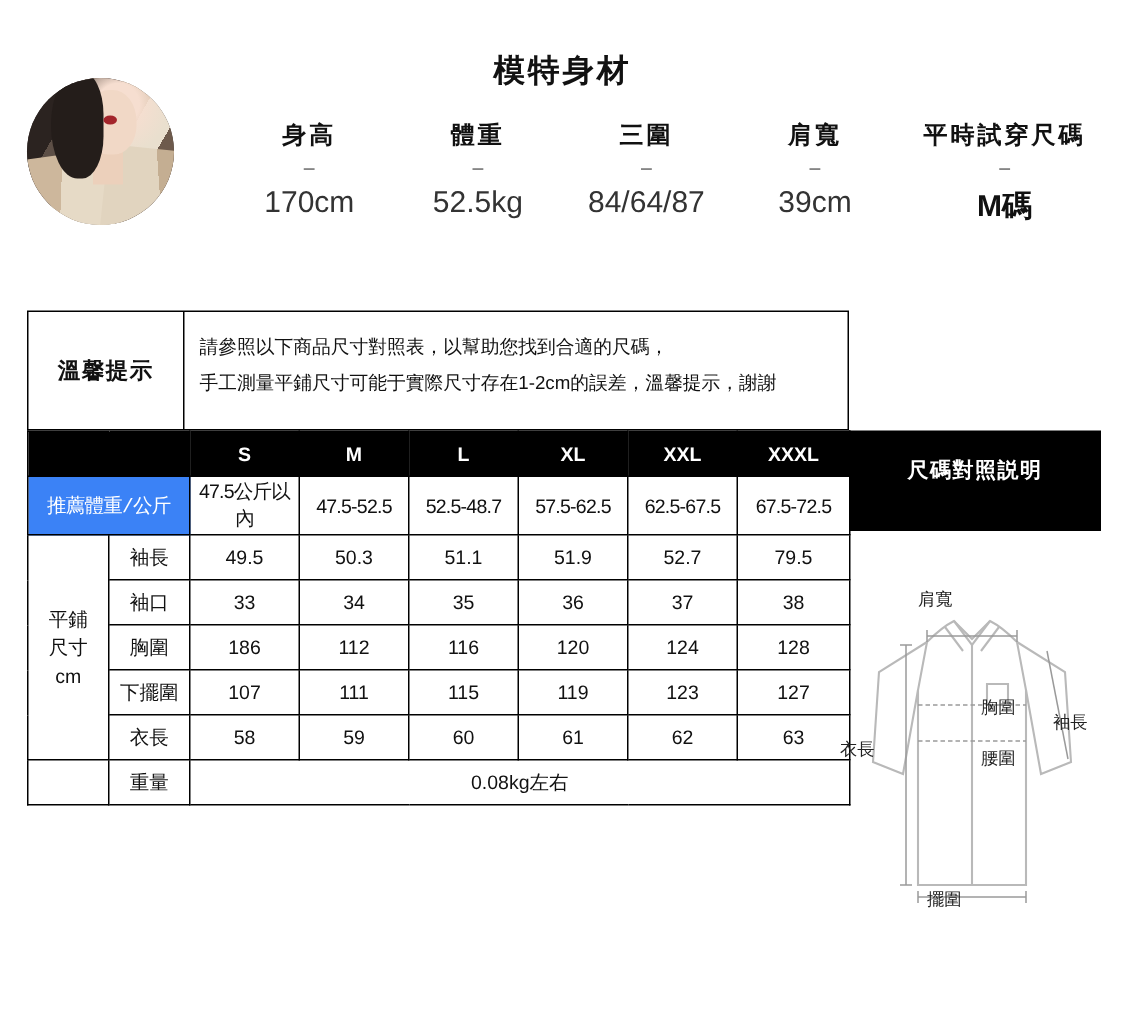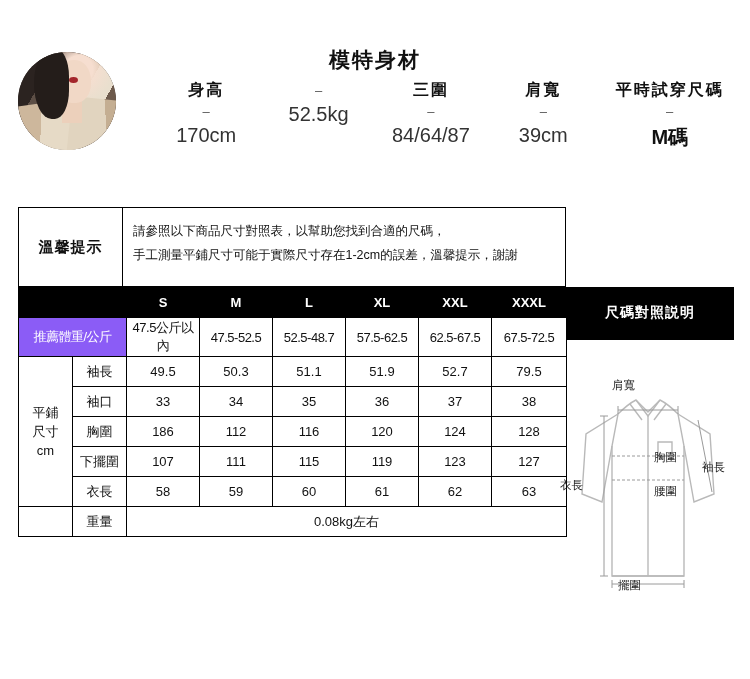--- a/index.html
+++ b/index.html
@@ -17,21 +17,21 @@
   
   .model-section {
     position: relative;
     height: 192px;
   }
   .model-title {
     text-align: center;
     font-size: 21px;
     font-weight: bold;
     letter-spacing: 2px;
-    padding-top: 46px;
+    padding-top: 33px;
     color: #111;
   }
   .model-photo {
     position: absolute;
     left: 18px;
     top: 52px;
     width: 98px;
     height: 98px;
     border-radius: 50%;
     overflow: hidden;
@@ -177,24 +177,25 @@
     font-size: 13px;
     color: #111;
   }
   .hdr-black {
     background: #000;
     color: #fff !important;
     font-weight: bold;
     font-size: 14px;
   }
   .rec-weight {
-    background: #8b5cf6;
+    background: #3b82f6;
     color: #fff !important;
     font-size: 11px;
     letter-spacing: -0.5px;
+    font-family: Liberation Mono, monospace;
   }
   .rec-val { font-size: 11px; letter-spacing: -0.5px; }
   .rowname { font-size: 13px; }
   .col-left { width: 54px; }
   .col-name { width: 54px; }
   .col-s { width: 73px; }
   .col-m { width: 73px; }
   .col-l { width: 73px; }
   .col-xl { width: 73px; }
   .col-xxl { width: 73px; }
@@ -211,23 +212,22 @@
     top: 287px;
     width: 168px;
   }
   .right-title {
     background: #000;
     color: #fff;
     text-align: center;
     font-size: 14px;
     font-weight: bold;
     letter-spacing: 1px;
-    height: 53px;
+    height: 67px;
     line-height: 52px;
-    font-family: Liberation Mono, monospace;
   }
   .shirt-box {
     position: relative;
     height: 270px;
     margin-top: 36px;
   }
   .shirt-svg { position: absolute; left: 6px; top: 0; }
   .ann {
     position: absolute;
     font-size: 11.5px;
@@ -257,20 +257,21 @@
     <div class="photo-lip"></div>
   </div>
 
   <div class="measures">
     <div class="measure">
       <div class="measure-label">身高</div>
       <div class="measure-dash">–</div>
       <div class="measure-value">170cm</div>
     </div>
     <div class="measure">
+      <div class="measure-label">體重</div>
       <div class="measure-dash">–</div>
       <div class="measure-value">52.5kg</div>
     </div>
     <div class="measure">
       <div class="measure-label">三圍</div>
       <div class="measure-dash">–</div>
       <div class="measure-value">84/64/87</div>
     </div>
     <div class="measure">
       <div class="measure-label">肩寬</div>

